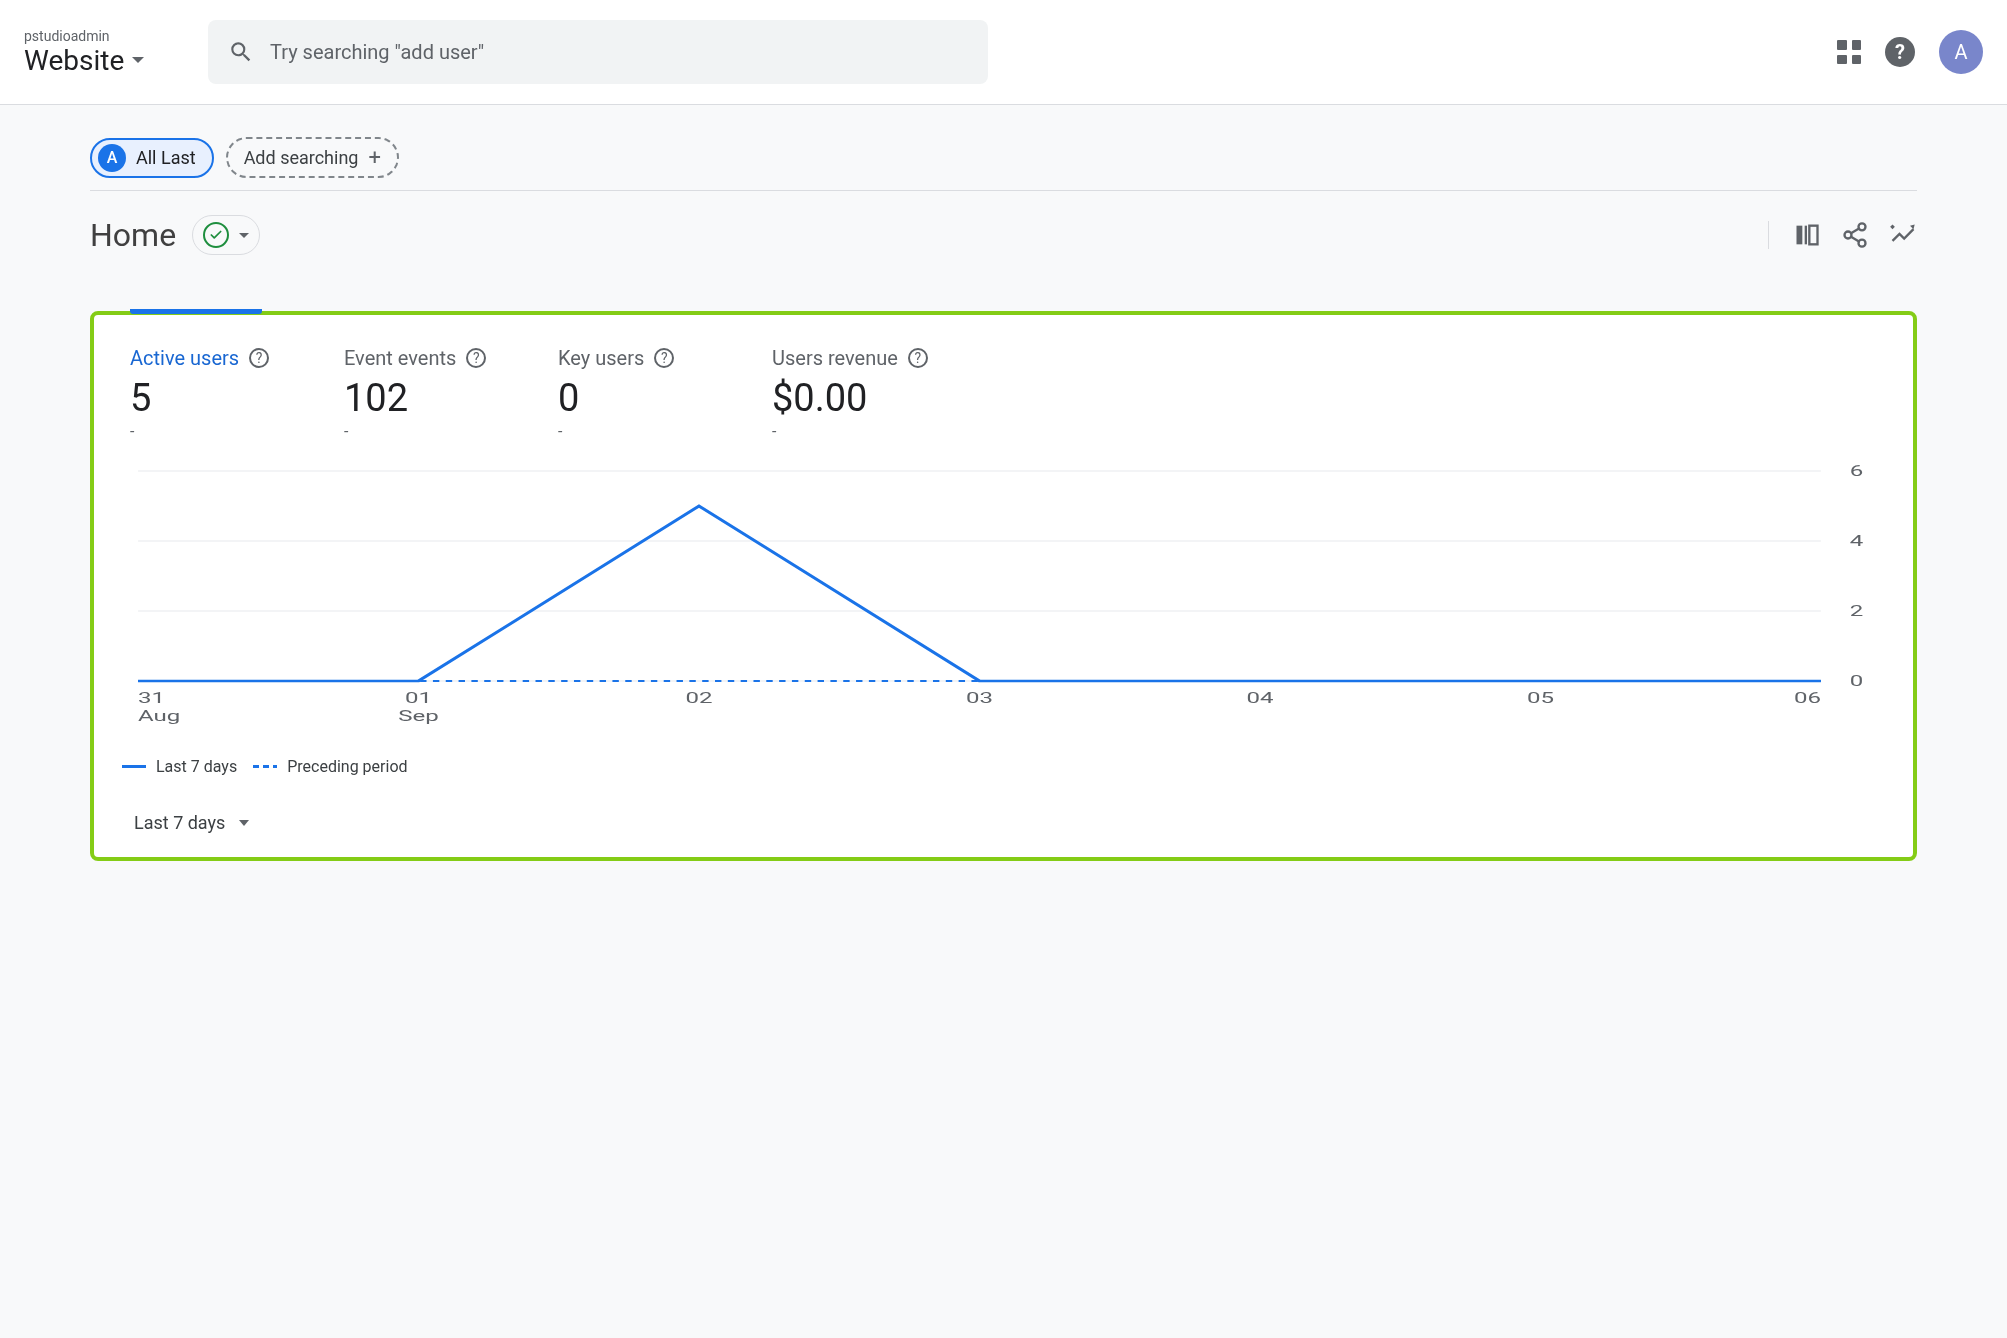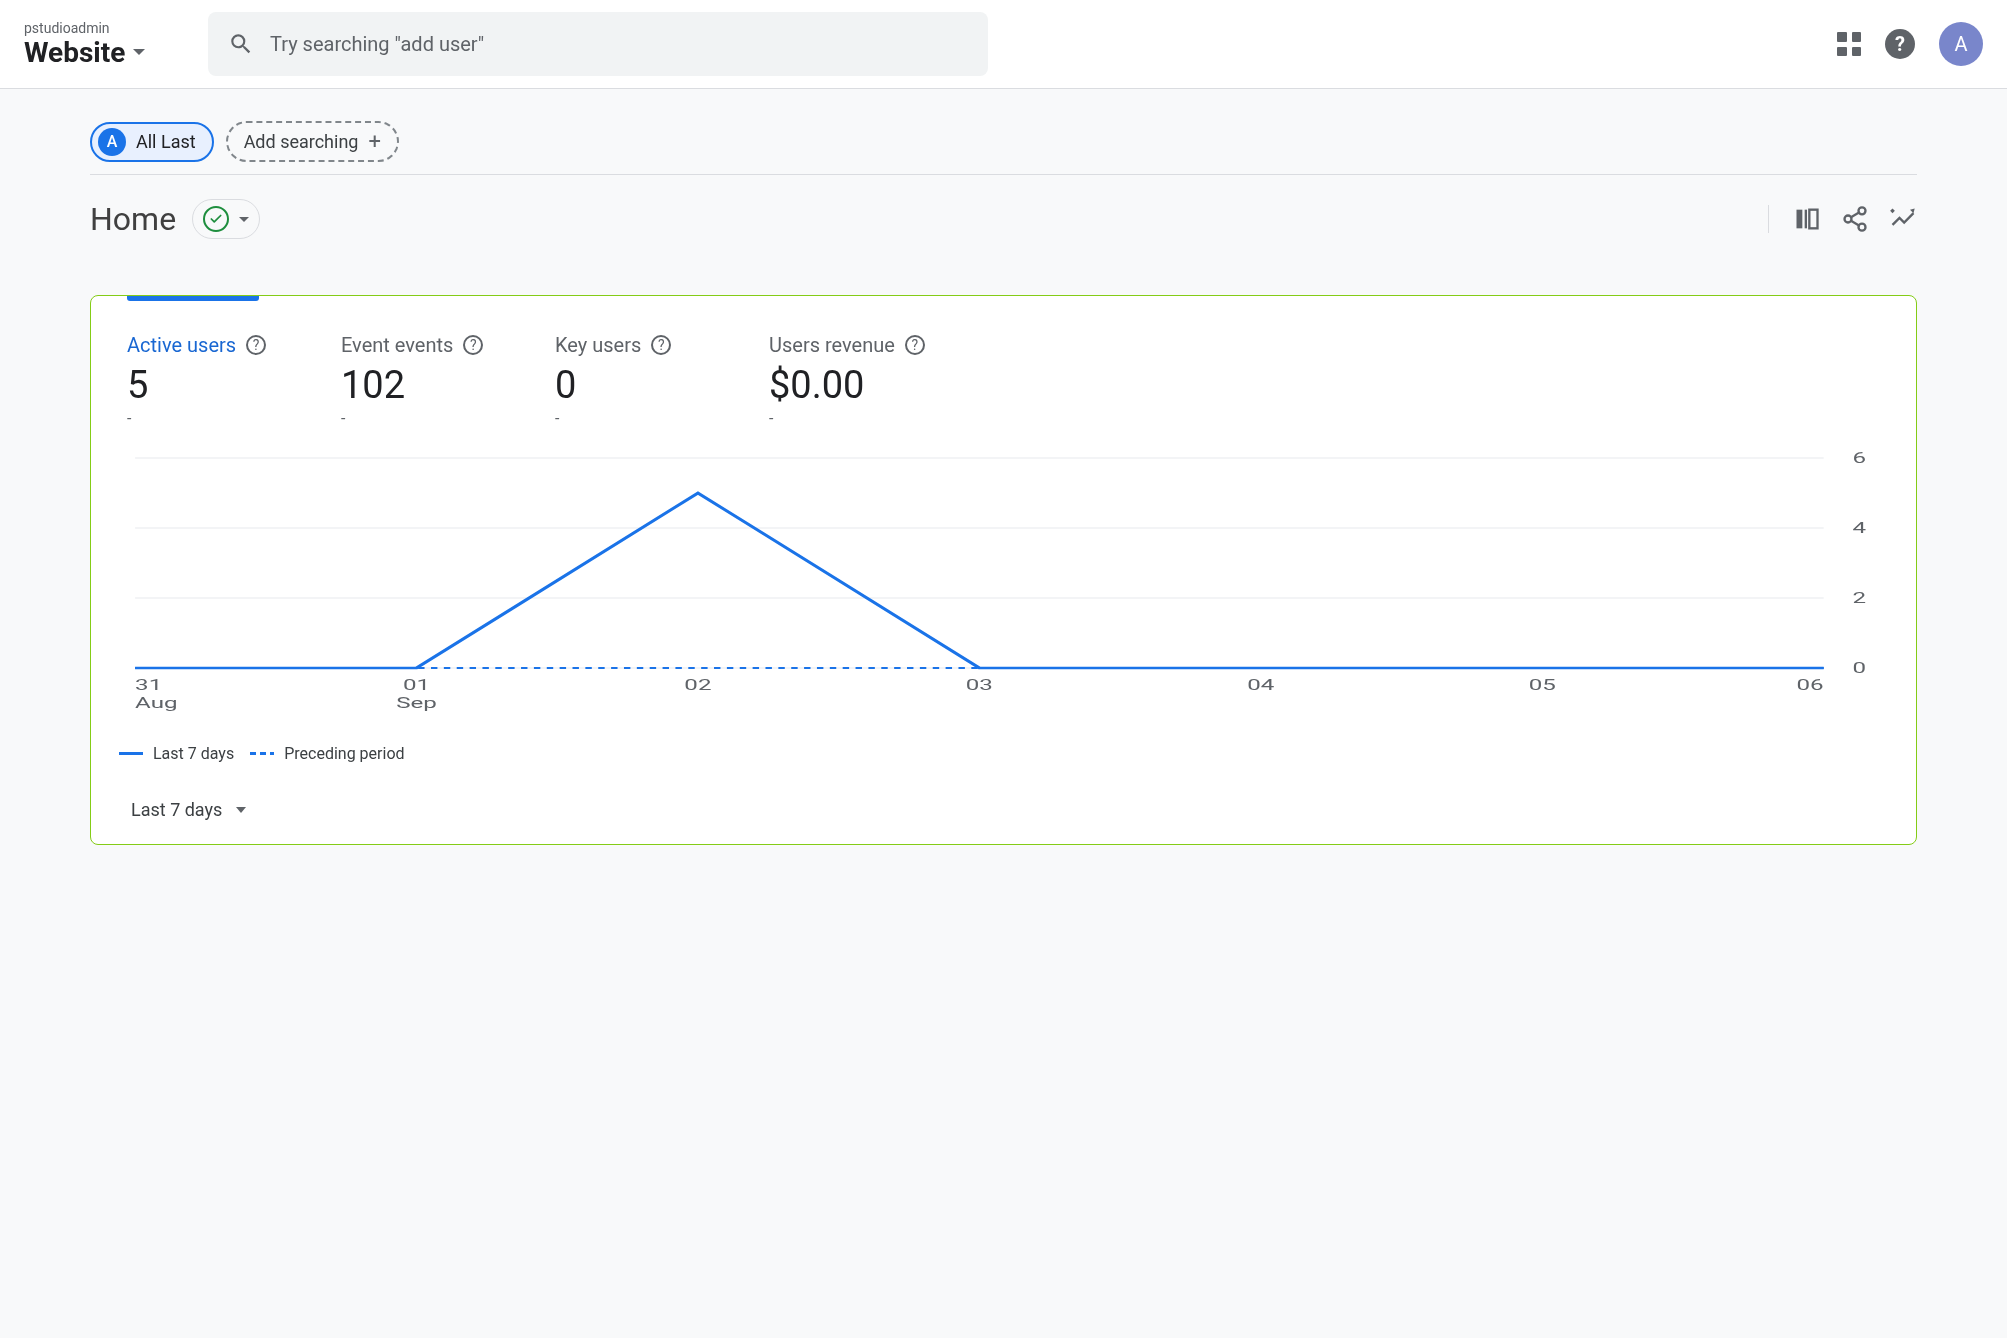--- a/index.html
+++ b/index.html
@@ -10,21 +10,21 @@
     }
 
     body {
       background: #f8f9fa;
       color: #202124;
     }
 
     .top-header {
       display: flex;
       align-items: center;
-      padding: 12px 24px;
+      padding: 20px 24px;
       background: #fff;
       border-bottom: 1px solid #dadce0;
       gap: 24px;
     }
 
     .property-section {
       display: flex;
       flex-direction: column;
       min-width: 160px;
     }
@@ -32,21 +32,21 @@
     .property-label {
       font-size: 14px;
       color: #5f6368;
     }
 
     .property-selector {
       display: flex;
       align-items: center;
       gap: 8px;
       font-size: 28px;
-      font-weight: 700;
+      font-weight: 400;
       cursor: pointer;
       text-align: right;
     }
 
     .property-selector .triangle {
       width: 0;
       height: 0;
       border-left: 6px solid transparent;
       border-right: 6px solid transparent;
       border-top: 6px solid #5f6368;
@@ -238,23 +238,23 @@
 
     .toolbar-icon {
       width: 28px;
       height: 28px;
       fill: #5f6368;
       cursor: pointer;
     }
 
     .card {
       background: #fff;
-      border: 1px solid #84cc16;
+      border: 4px solid #84cc16;
       border-radius: 8px;
-      padding: 20px 28px 24px;
+      padding: 14px 28px 24px;
       margin-top: 32px;
     }
 
     .tab-indicator {
       height: 5px;
       width: 132px;
       background: #1a73e8;
       border-radius: 0 0 3px 3px;
       margin-left: 8px;
       margin-top: -20px;

